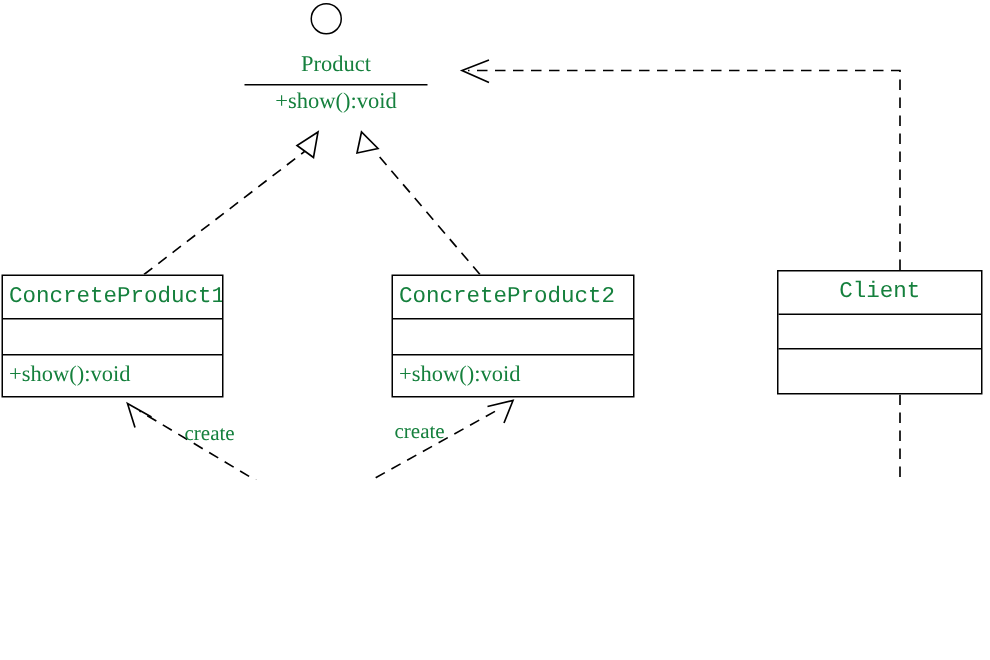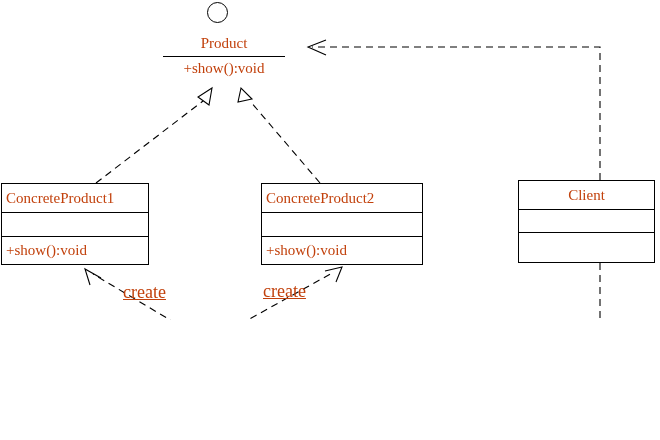--- a/index.html
+++ b/index.html
@@ -8,21 +8,21 @@
     padding: 0;
     background: #ffffff;
   }
   #diagram-root {
     position: relative;
     width: 660px;
     height: 320px;
     background: #ffffff;
     overflow: hidden;
     font-family: "Liberation Serif", "DejaVu Serif", serif;
-    color: #c2410c;
+    color: #15803d;
   }
   #edge-layer {
     position: absolute;
     left: 0;
     top: 0;
     width: 660px;
     height: 440px;
   }
   .uml-class {
     position: absolute;
@@ -37,20 +37,21 @@
     box-sizing: border-box;
     display: flex;
     align-items: center;
     font-size: 15px;
     line-height: 1.1;
     white-space: nowrap;
     overflow: hidden;
   }
   .compartment.divided {
     border-bottom: 1px solid #000000;
+    font-family: Liberation Mono, monospace;
   }
   .compartment.name-cell {
     justify-content: center;
     padding: 0 4px;
   }
   .compartment.name-left {
     justify-content: flex-start;
     padding: 0 4px;
   }
   .compartment.member-cell {
@@ -88,26 +89,25 @@
   .lollipop {
     position: absolute;
     box-sizing: border-box;
     border: 1px solid #000000;
     border-radius: 50%;
     background: #ffffff;
     z-index: 5;
   }
   .edge-label {
     position: absolute;
-    font-size: 18px;
+    font-size: 14px;
     line-height: 1;
     white-space: nowrap;
     background: transparent;
     z-index: 6;
-    text-decoration: underline;
   }
 </style>
 </head>
 <body>
 
 <div id="diagram-root">
 
   <svg id="edge-layer" viewBox="0 0 660 440">
 
     <g>

